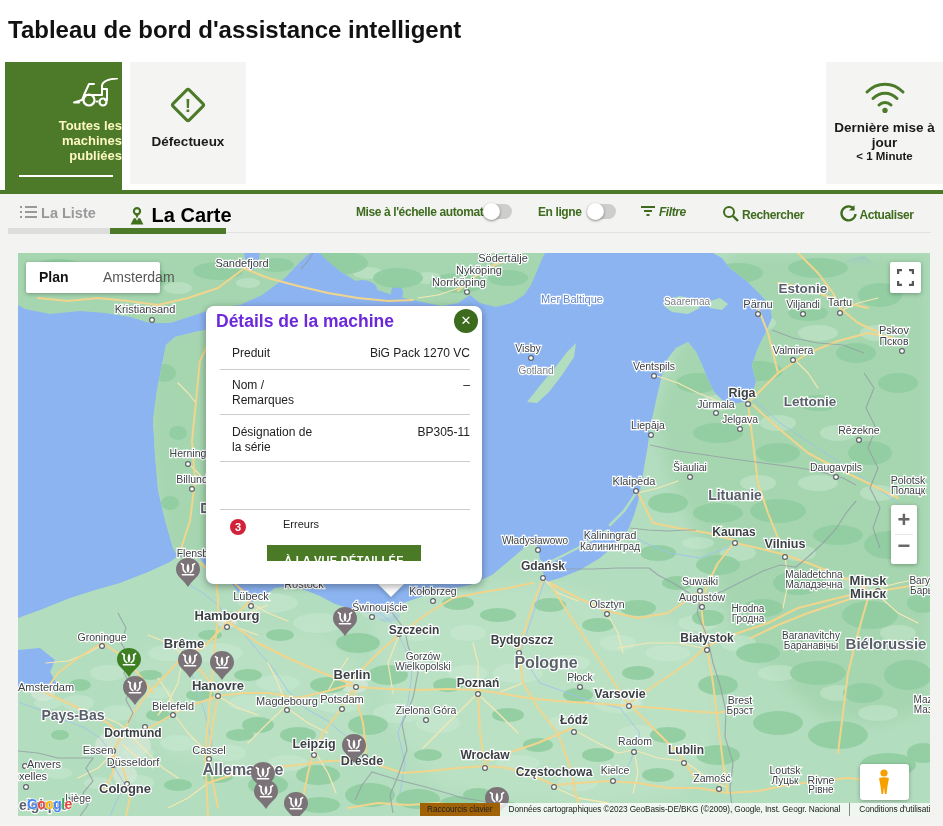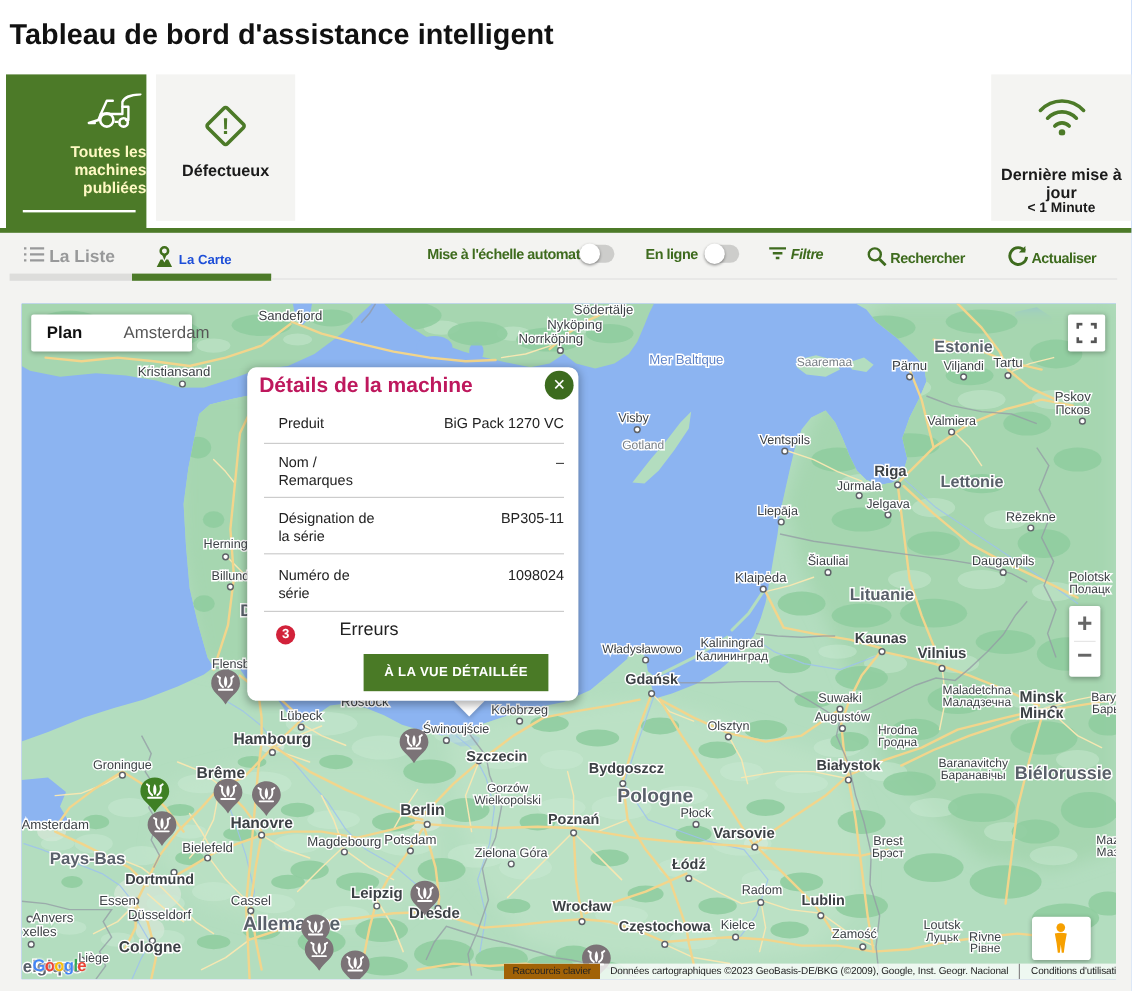--- a/index.html
+++ b/index.html
@@ -9,21 +9,21 @@
 #title{left:8px;top:16px;width:900px;font-size:24px;font-weight:bold;color:#111;letter-spacing:0px;}
 .card{top:62px;height:122px;background:#f4f4f2;text-align:center;}
 #card1{left:5px;width:117px;height:128px;background:#4c7a28;color:#fef9c3;text-align:right;}
 #card1 .lbl{font-size:13px;font-weight:bold;line-height:15px;}
 #card1 .uline{position:absolute;left:14px;right:9px;top:113px;height:2px;background:#fff;}
 #card2{left:130px;width:116px;color:#1a1a1a;}
 #card3{left:826px;width:117px;color:#1a1a1a;}
 .cardlbl{font-size:13.5px;font-weight:bold;line-height:15px;}
 #greenbar{left:0;top:190px;width:943px;height:4px;background:#4c7a28;}
 #tabliste{left:20px;top:204px;color:#98999a;font-weight:bold;font-size:14.5px;}
-#tabcarte{left:128px;top:204px;color:#1d4ed8;font-weight:bold;font-size:11px;}
+#tabcarte{left:128px;top:204px;color:#000000;font-weight:bold;font-size:20px;}
 #ulgray{left:8px;top:228px;width:102px;height:6px;background:#dddddb;}
 #ulgreen{left:110px;top:228px;width:116px;height:6px;background:#4c7a28;}
 #ulthin{left:226px;top:232px;width:705px;height:1px;background:#e2e2e0;}
 .tlabel{top:205px;color:#3e6b1e;font-weight:bold;font-size:12px;letter-spacing:-0.4px;}
 .toggle{top:204px;width:29px;height:15px;background:#cdcdcb;border-radius:8px;}
 .toggle .knob{position:absolute;left:0px;top:-1.5px;width:17px;height:17px;border-radius:9px;background:#fff;box-shadow:0 1px 2.5px rgba(0,0,0,.45);}
 #map{left:18px;top:253px;width:912px;height:563px;overflow:hidden;background:#8cb4f1;}
 #mapsvg{position:absolute;left:0;top:0;}
 .mapctl{position:absolute;background:#fff;box-shadow:0 1px 4px rgba(0,0,0,.3);border-radius:2px;}
 #plansat{left:8px;top:9px;width:134px;height:31px;font-size:14px;}
@@ -34,21 +34,21 @@
 #zoomctl .z{position:absolute;left:0;width:26px;text-align:center;font-size:22px;font-weight:bold;}
 #pegman{left:842px;top:511px;width:49px;height:36px;border-radius:3px;}
 #attrib{position:absolute;left:402px;top:550px;height:13px;right:0;background:rgba(255,255,255,.78);font-size:8.3px;letter-spacing:-0.1px;color:#222;white-space:nowrap;overflow:hidden;}
 #attrib span{display:inline-block;vertical-align:top;line-height:12px;}
 #glogo{left:9px;top:543px;font-size:14px;font-weight:bold;letter-spacing:-0.6px;text-shadow:0 0 2px #fff,0 0 2px #fff;}
 #popup{left:206px;top:306px;width:276px;height:278px;background:#fff;border-radius:8px;box-shadow:0 2px 7px 1px rgba(0,0,0,.3);}
 #ptail{left:378px;top:584px;width:0;height:0;border-left:13px solid transparent;border-right:13px solid transparent;border-top:13px solid #fff;filter:drop-shadow(0 2px 2px rgba(0,0,0,.2));}
 #popup .row{position:absolute;left:26px;right:12px;font-size:12px;line-height:15px;color:#222;}
 #popup .val{position:absolute;right:0;top:0;text-align:right;}
 #popup .div{position:absolute;left:14px;right:12px;height:1px;background:#ccc;}
-#pbtn{left:267px;top:545px;width:154px;height:31px;background:#4a7a26;color:#fff;font-size:11px;font-weight:bold;text-align:center;line-height:31px;letter-spacing:.3px;margin-left:36px;}
+#pbtn{left:267px;top:545px;width:154px;height:16px;background:#4a7a26;color:#fff;font-size:11px;font-weight:bold;text-align:center;line-height:31px;letter-spacing:.3px;}
 #pclose{left:454px;top:309px;width:24px;height:24px;border-radius:12px;background:#3c6b1e;color:#fff;text-align:center;line-height:23px;font-size:13px;}
 </style>
 </head>
 <body>
 <div class="abs" id="panel"></div>
 <div class="abs" id="title">Tableau de bord d'assistance intelligent</div>
 
 <div class="abs card" id="card1">
   <svg width="50" height="30" viewBox="0 0 50 30" style="margin-top:16px">
     <g fill="none" stroke="#fff" stroke-width="2" stroke-linecap="round" stroke-linejoin="round">
@@ -72,21 +72,21 @@
 </div>
 <div class="abs card" id="card3">
   <svg width="44" height="31" viewBox="0 0 44 31" style="margin-top:20px">
     <g fill="none" stroke="#4c7a28" stroke-width="3" stroke-linecap="round">
       <path d="M4 10 C14 -0.5 30 -0.5 40 10"></path>
       <path d="M10 16.5 C17 9.5 27 9.5 34 16.5"></path>
       <path d="M16 23 C19.5 19.5 24.5 19.5 28 23"></path>
     </g>
     <circle cx="22" cy="28.5" r="2.7" fill="#4c7a28"></circle>
   </svg>
-  <div class="cardlbl" style="margin-top:20px">Dernière mise à<br>jour</div>
+  <div class="cardlbl" style="margin-top:3px">Dernière mise à<br>jour</div>
   <div style="font-size:11.5px;font-weight:bold;">&lt; 1 Minute</div>
 </div>
 <div class="abs" id="greenbar"></div>
 
 <div class="abs" id="tabliste"><svg width="17" height="16" viewBox="0 0 17 16" style="vertical-align:-2px">
       <g stroke="#98999a" stroke-width="2">
         <line x1="0" y1="3" x2="2" y2="3"></line>
         <line x1="5" y1="3" x2="17" y2="3"></line>
         <line x1="0" y1="8" x2="2" y2="8"></line>
         <line x1="5" y1="8" x2="17" y2="8"></line>
@@ -746,25 +746,24 @@
           <circle cx="10" cy="4" r="3.6"></circle>
           <path d="M5 9 C8 8 12 8 15 9 L13.5 17 L12.5 25 L10.8 25 L10 18 L9.2 25 L7.5 25 L6.5 17 Z"></path>
         </g>
       </svg></div>
 <div id="attrib"><span style="background:#a16207;padding:0 7px;line-height:13px;">Raccourcis clavier</span><span style="padding:0 9px;line-height:13px;">Données cartographiques ©2023 GeoBasis-DE/BKG (©2009), Google, Inst. Geogr. Nacional</span><span style="border-left:1px solid #888;padding:0 9px;line-height:13px;">Conditions d'utilisation</span></div>
 <div class="abs" id="glogo"><span style="color:#4285F4">G</span><span style="color:#EA4335">o</span><span style="color:#FBBC05">o</span><span style="color:#4285F4">g</span><span style="color:#34A853">l</span><span style="color:#EA4335">e</span></div>
 </div>
 
 <div class="abs" id="ptail"></div>
 <div class="abs" id="popup">
-  <div class="row" style="top:8px;left:10px;font-size:17.5px;font-weight:bold;color:#be185d;">Détails de la machine</div>
+  <div class="row" style="top:8px;left:10px;font-size:17.5px;font-weight:bold;color:#6d28d9;">Détails de la machine</div>
   <div class="row" style="top:40px;">Preduit<span class="val">BiG Pack 1270 VC</span></div>
   <div class="div" style="top:63px;"></div>
   <div class="row" style="top:72px;">Nom /<br>Remarques<span class="val">–</span></div>
   <div class="div" style="top:108px;"></div>
   <div class="row" style="top:119px;">Désignation de<br>la série<span class="val">BP305-11</span></div>
   <div class="div" style="top:155px;"></div>
-  <div class="row" style="top:166px;">Numéro de<br>série<span class="val">1098024</span></div>
   <div class="div" style="top:203px;"></div>
-  <div class="row" style="top:211px;"><span style="display:inline-block;margin-left:-2px;width:16px;height:16px;border-radius:8px;background:#d2223a;color:#fff;font-size:11px;font-weight:bold;text-align:center;line-height:16px;">3</span><span style="margin-left:15px;font-size:15px;vertical-align:2.5px;padding-left:22px;">Erreurs</span></div>
+  <div class="row" style="top:211px;"><span style="display:inline-block;margin-left:-2px;width:16px;height:16px;border-radius:8px;background:#d2223a;color:#fff;font-size:11px;font-weight:bold;text-align:center;line-height:16px;">3</span><span style="margin-left:15px;font-size:11px;vertical-align:2.5px;padding-left:22px;">Erreurs</span></div>
 </div>
 <div class="abs" id="pbtn">À LA VUE DÉTAILLÉE</div>
 <div class="abs" id="pclose">✕</div>
 
 </body></html>

